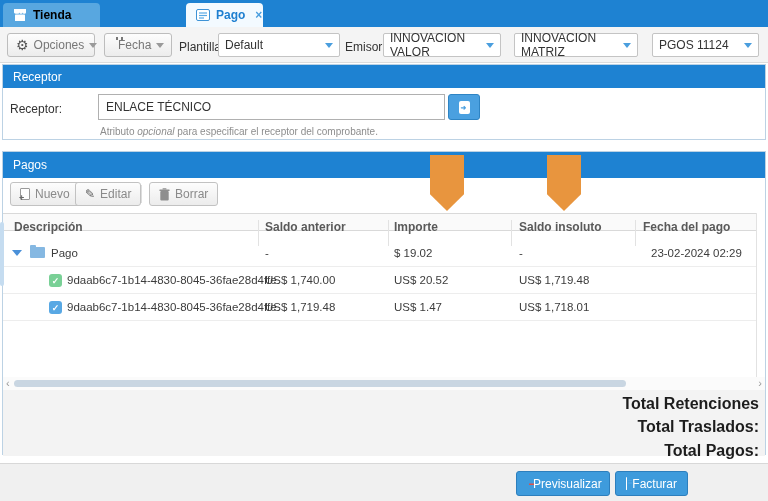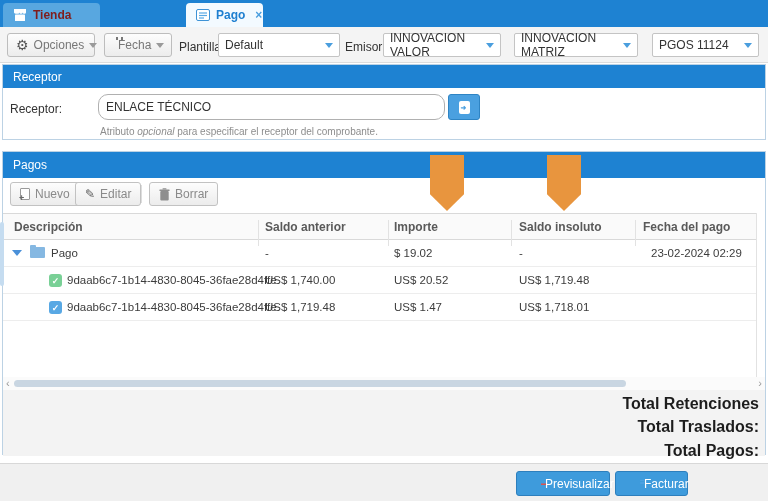--- a/index.html
+++ b/index.html
@@ -2,21 +2,21 @@
 <html><head>
 <meta charset="utf-8">
 <style>
   *{margin:0;padding:0;box-sizing:border-box;font-family:"Liberation Sans",sans-serif}
   body{background:#fff}
   .frame{position:relative;width:768px;height:501px;background:#fff;overflow:hidden;font-size:12px}
 
   
   .tabbar{position:absolute;left:0;top:0;width:768px;height:27px;background:#1e82d2}
   .tab{position:absolute;top:3px;height:24px;border-radius:4px 4px 0 0;display:flex;align-items:center;gap:6px;
-       padding:0 10px;font-size:12px;font-weight:bold;color:#7f1d1d;background:#58a7e0;cursor:default}
+       padding:0 10px;font-size:12px;font-weight:bold;color:#000000;background:#58a7e0;cursor:default}
   .tab.active{background:#f3faff;color:#1e7fd0}
   .tab .ticon{display:inline-flex;align-items:center}
   .tab-close{font-size:12px;font-weight:bold;color:#4a9ede;margin-left:4px;line-height:1}
 
   
   .toolbar{position:absolute;left:0;top:27px;width:768px;height:36px;background:#f4f4f4;border-bottom:1px solid #dcdcdc}
   .tbtn{position:absolute;top:6px;height:24px;display:flex;align-items:center;gap:5px;padding:0 8px;
         background:linear-gradient(#fdfdfd,#ececec);border:1px solid #bdbdbd;border-radius:3px;color:#777;font-size:12px}
   .caret-gray{width:0;height:0;border-left:4px solid transparent;border-right:4px solid transparent;border-top:5px solid #9a9a9a}
   .caret-blue{width:0;height:0;border-left:4px solid transparent;border-right:4px solid transparent;border-top:5px solid #4a9ede}
@@ -27,34 +27,34 @@
   .cal{width:13px;height:12px;background:#9a9a9a;border-radius:2px;position:relative}
   .cal:before{content:"";position:absolute;left:2px;top:3px;right:2px;bottom:2px;background:#e9e9e9}
   .cal:after{content:"";position:absolute;left:3px;top:-2px;width:2px;height:3px;background:#777;box-shadow:5px 0 0 #777}
 
   
   .panel{position:absolute;left:2px;width:764px;background:#fff;border:1px solid #bcd2e4}
   .panel-head{background:#1e82d2;color:#fff;font-weight:normal;font-size:12px;display:flex;align-items:center;padding-left:10px}
 
   
   .receptor-label{position:absolute;left:7px;top:37px;color:#333}
-  .receptor-input{position:absolute;left:95px;top:29px;width:347px;height:26px;border:1px solid #b0b0b0;border-radius:10px;
+  .receptor-input{position:absolute;left:95px;top:29px;width:347px;height:26px;border:1px solid #b0b0b0;border-radius:0;
                   padding:0 7px;font-size:12px;color:#333;background:#fff}
   .input-btn{position:absolute;left:445px;top:29px;width:32px;height:26px;background:#4aa0e0;border:1px solid #2e84c4;
              border-radius:3px;display:flex;align-items:center;justify-content:center}
   .hint{position:absolute;left:97px;top:61px;font-size:10px;color:#8d8d8d}
   .hint i{font-style:italic}
 
   
   .pbtn{position:absolute;top:30px;height:24px;display:flex;align-items:center;gap:5px;padding:0 9px;
         background:linear-gradient(#fdfdfd,#ececec);border:1px solid #c2c2c2;border-radius:3px;color:#8a8a8a;font-size:12px}
   .divider{position:absolute;top:33px;left:138px;width:1px;height:18px;background:#ddd}
 
   
-  .grid-head{position:absolute;left:0;top:61px;width:753px;height:27px;background:#fafafa;
+  .grid-head{position:absolute;left:0;top:61px;width:753px;height:18px;background:#fafafa;
              border-top:1px solid #d9d9d9;border-bottom:1px solid #d9d9d9}
   .grid-head span{position:absolute;top:6px;font-weight:bold;color:#5a5a5a;font-size:12px}
   .vline{position:absolute;top:0;width:1px;height:26px;background:#e2e2e2}
   .grid-rightline{position:absolute;left:753px;top:61px;width:1px;height:165px;background:#e2e2e2}
   .grow{position:absolute;left:0;width:753px;height:27px;border-bottom:1px solid #ededed;font-size:11.5px;color:#3c3c3c}
   .grow span{position:absolute;top:7px}
   .c1{left:262px}.c2{left:391px}.c3{left:516px}.c4{left:648px}
   .expander{position:absolute;left:9px;top:10px;width:0;height:0;border-left:5px solid transparent;
             border-right:5px solid transparent;border-top:6px solid #4a90d9}
   .folder{position:absolute;left:27px;top:7px;width:15px;height:11px;background:#85b8e2;border-radius:1px}
@@ -73,21 +73,21 @@
   .totals div{position:absolute;right:6px;font-weight:bold;color:#1d1d1d;font-size:16px}
 
   
   .marker{position:absolute;top:155px;width:34px;height:56px;background:#e8953e;z-index:6;
           clip-path:polygon(0 0,100% 0,100% 70%,50% 100%,0 70%)}
 
   .left-strip{position:absolute;left:0;top:222px;width:4px;height:64px;background:#c5dcf0;border-radius:2px;z-index:7}
 
   
   .footer{position:absolute;left:0;top:463px;width:768px;height:38px;background:#f0f0f0;border-top:1px solid #d8d8d8}
-  .fbtn{position:absolute;top:7px;height:25px;display:flex;align-items:center;gap:6px;padding:0 22px;
+  .fbtn{position:absolute;top:7px;height:25px;display:flex;align-items:center;gap:6px;padding:0 10px;
         background:#3e9bdc;border:1px solid #2d7fbd;border-radius:3px;color:#fff;font-size:12px}
   .page{width:11px;height:13px;background:#fff;border-radius:2px;position:relative;display:inline-block}
   .page:after{position:absolute;left:1px;top:2px;font-size:7px;font-weight:bold;line-height:1}
   .page.pdf:after{content:"▬";color:#d9534f;font-size:5px;left:2px;top:4px}
   .page.doc:after{content:"≡";color:#58a8e4;font-size:8px;left:2px;top:2px}
   .page.xmark:after{content:"×";color:#3e9bdc;font-size:9px;left:2.5px;top:1.5px}
   .page.arrow:after{content:"➜";color:#4aa0e0;font-size:7px;left:2px;top:3px}
   .newdoc{width:10px;height:12px;background:#fff;border:1px solid #9a9a9a;border-radius:1px;position:relative}
   .newdoc:after{content:"+";position:absolute;left:-2px;bottom:-4px;color:#6a6a6a;font-size:9px;font-weight:bold}
   .pencil{font-size:12px;color:#555;line-height:1}

